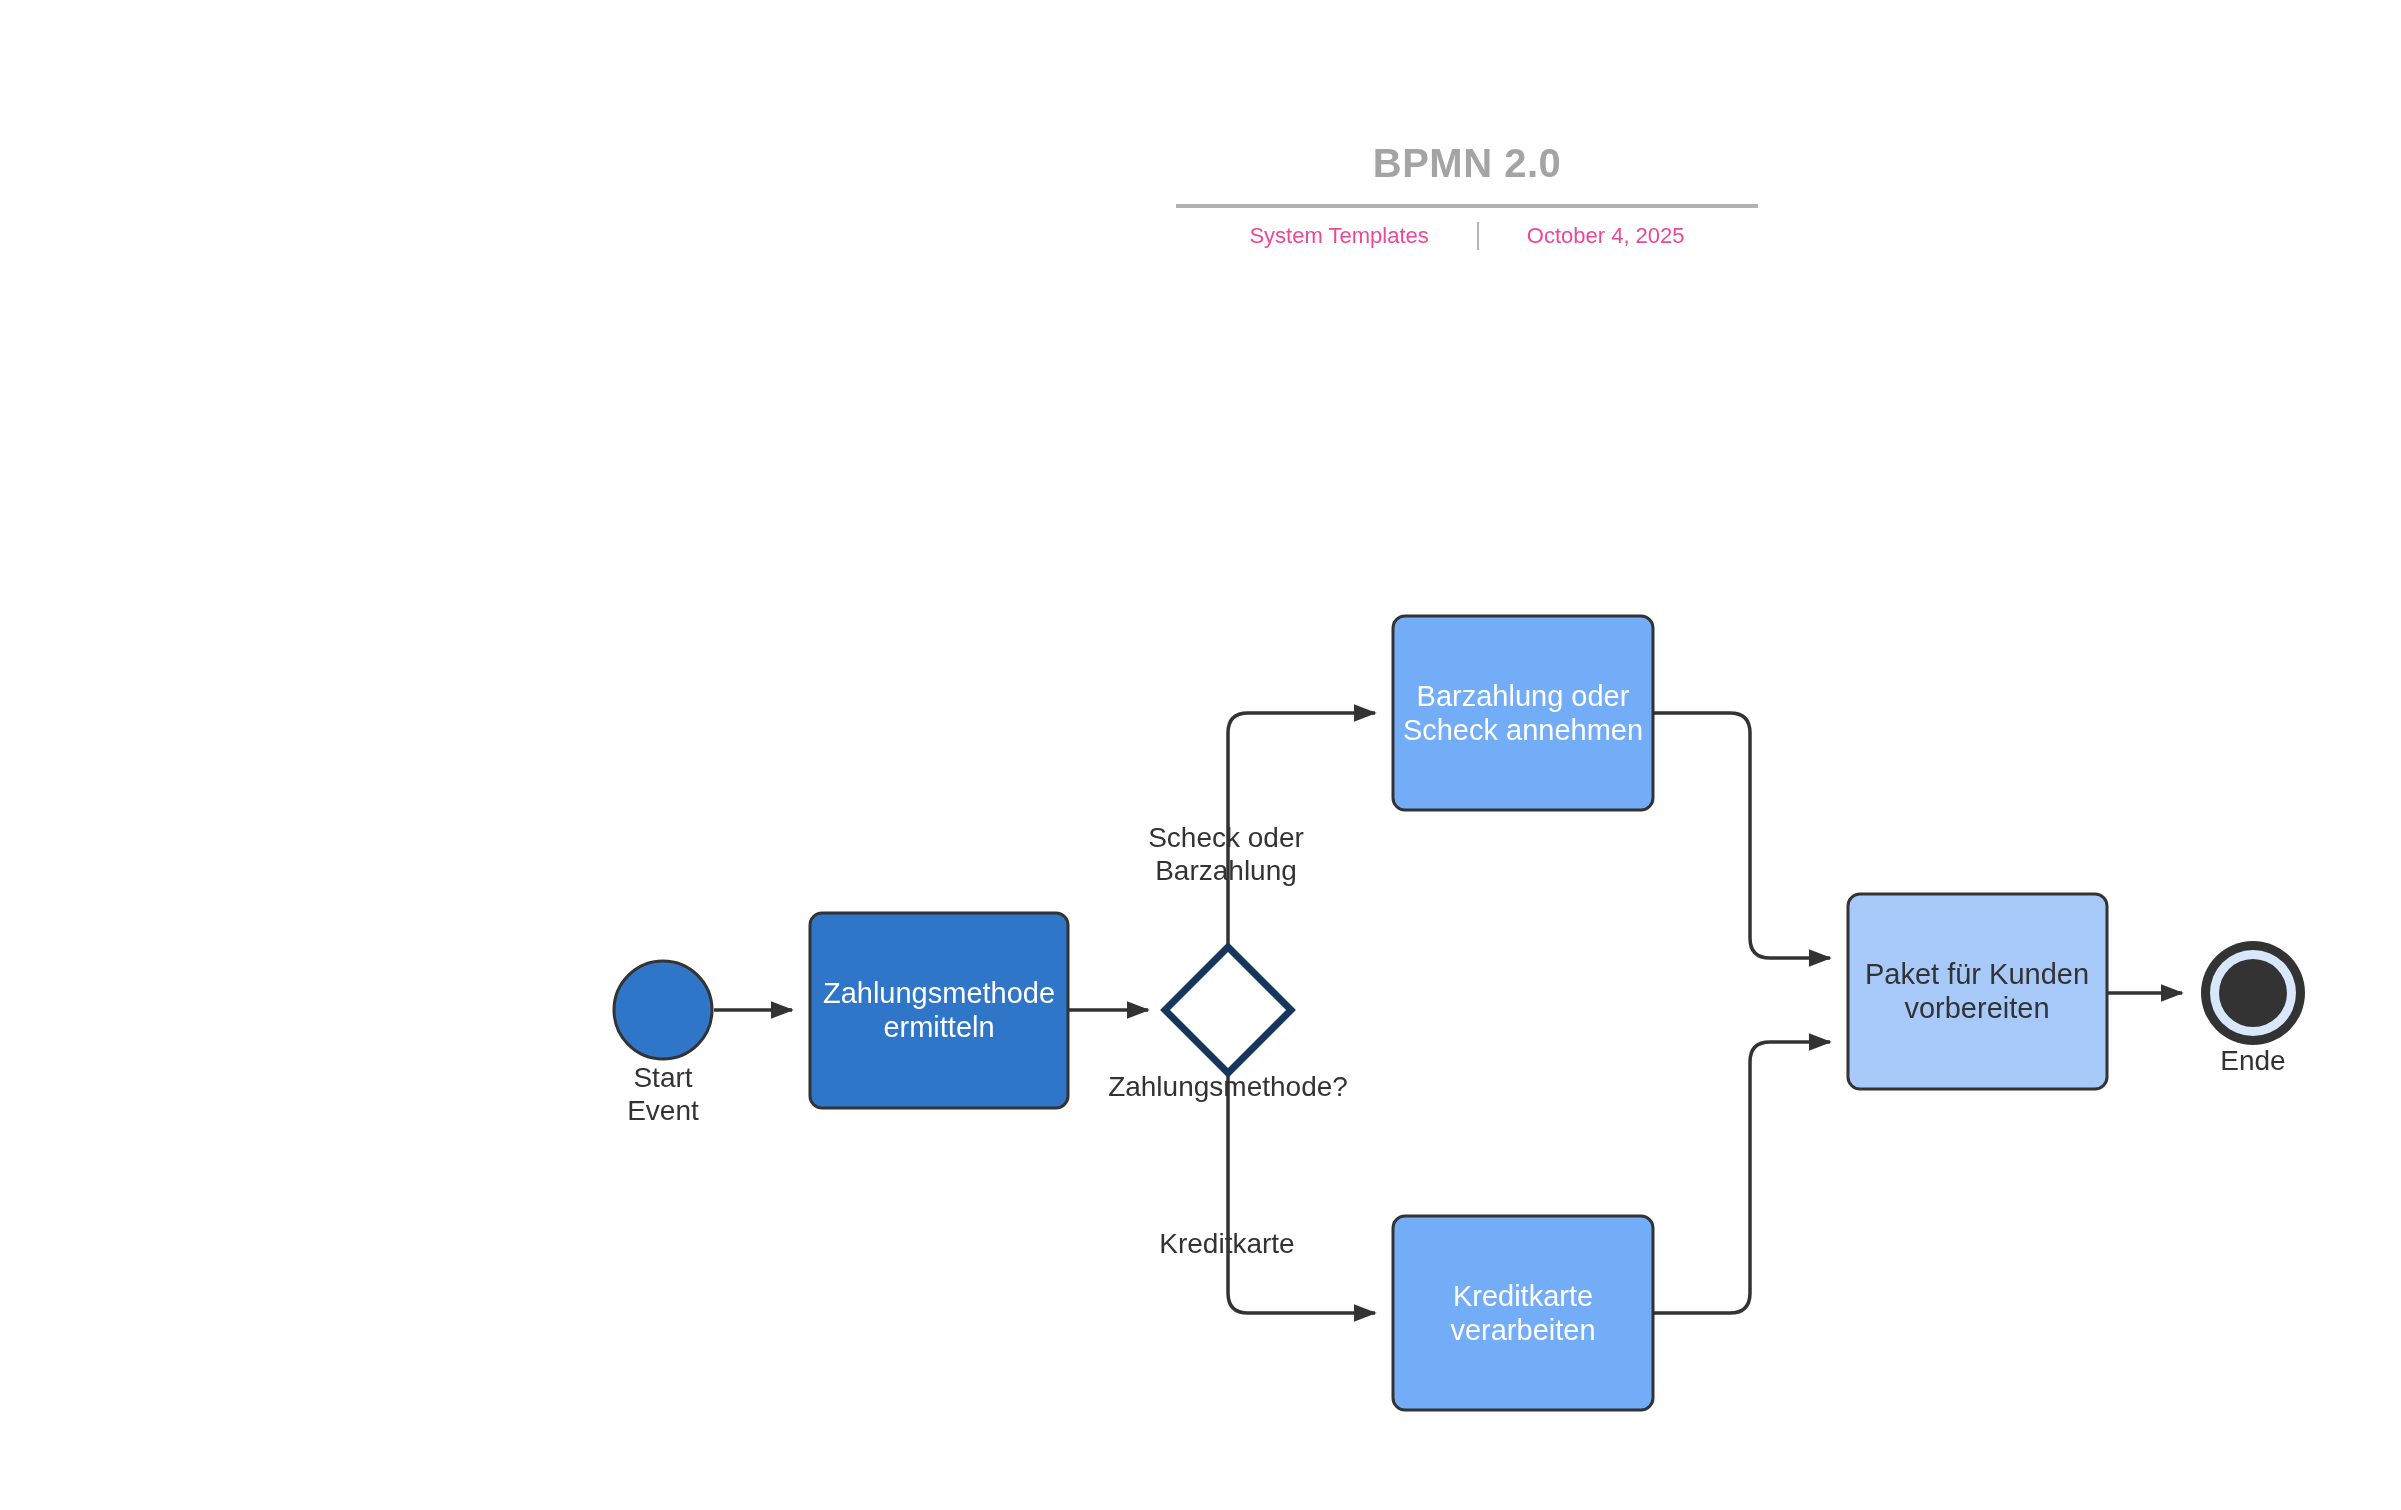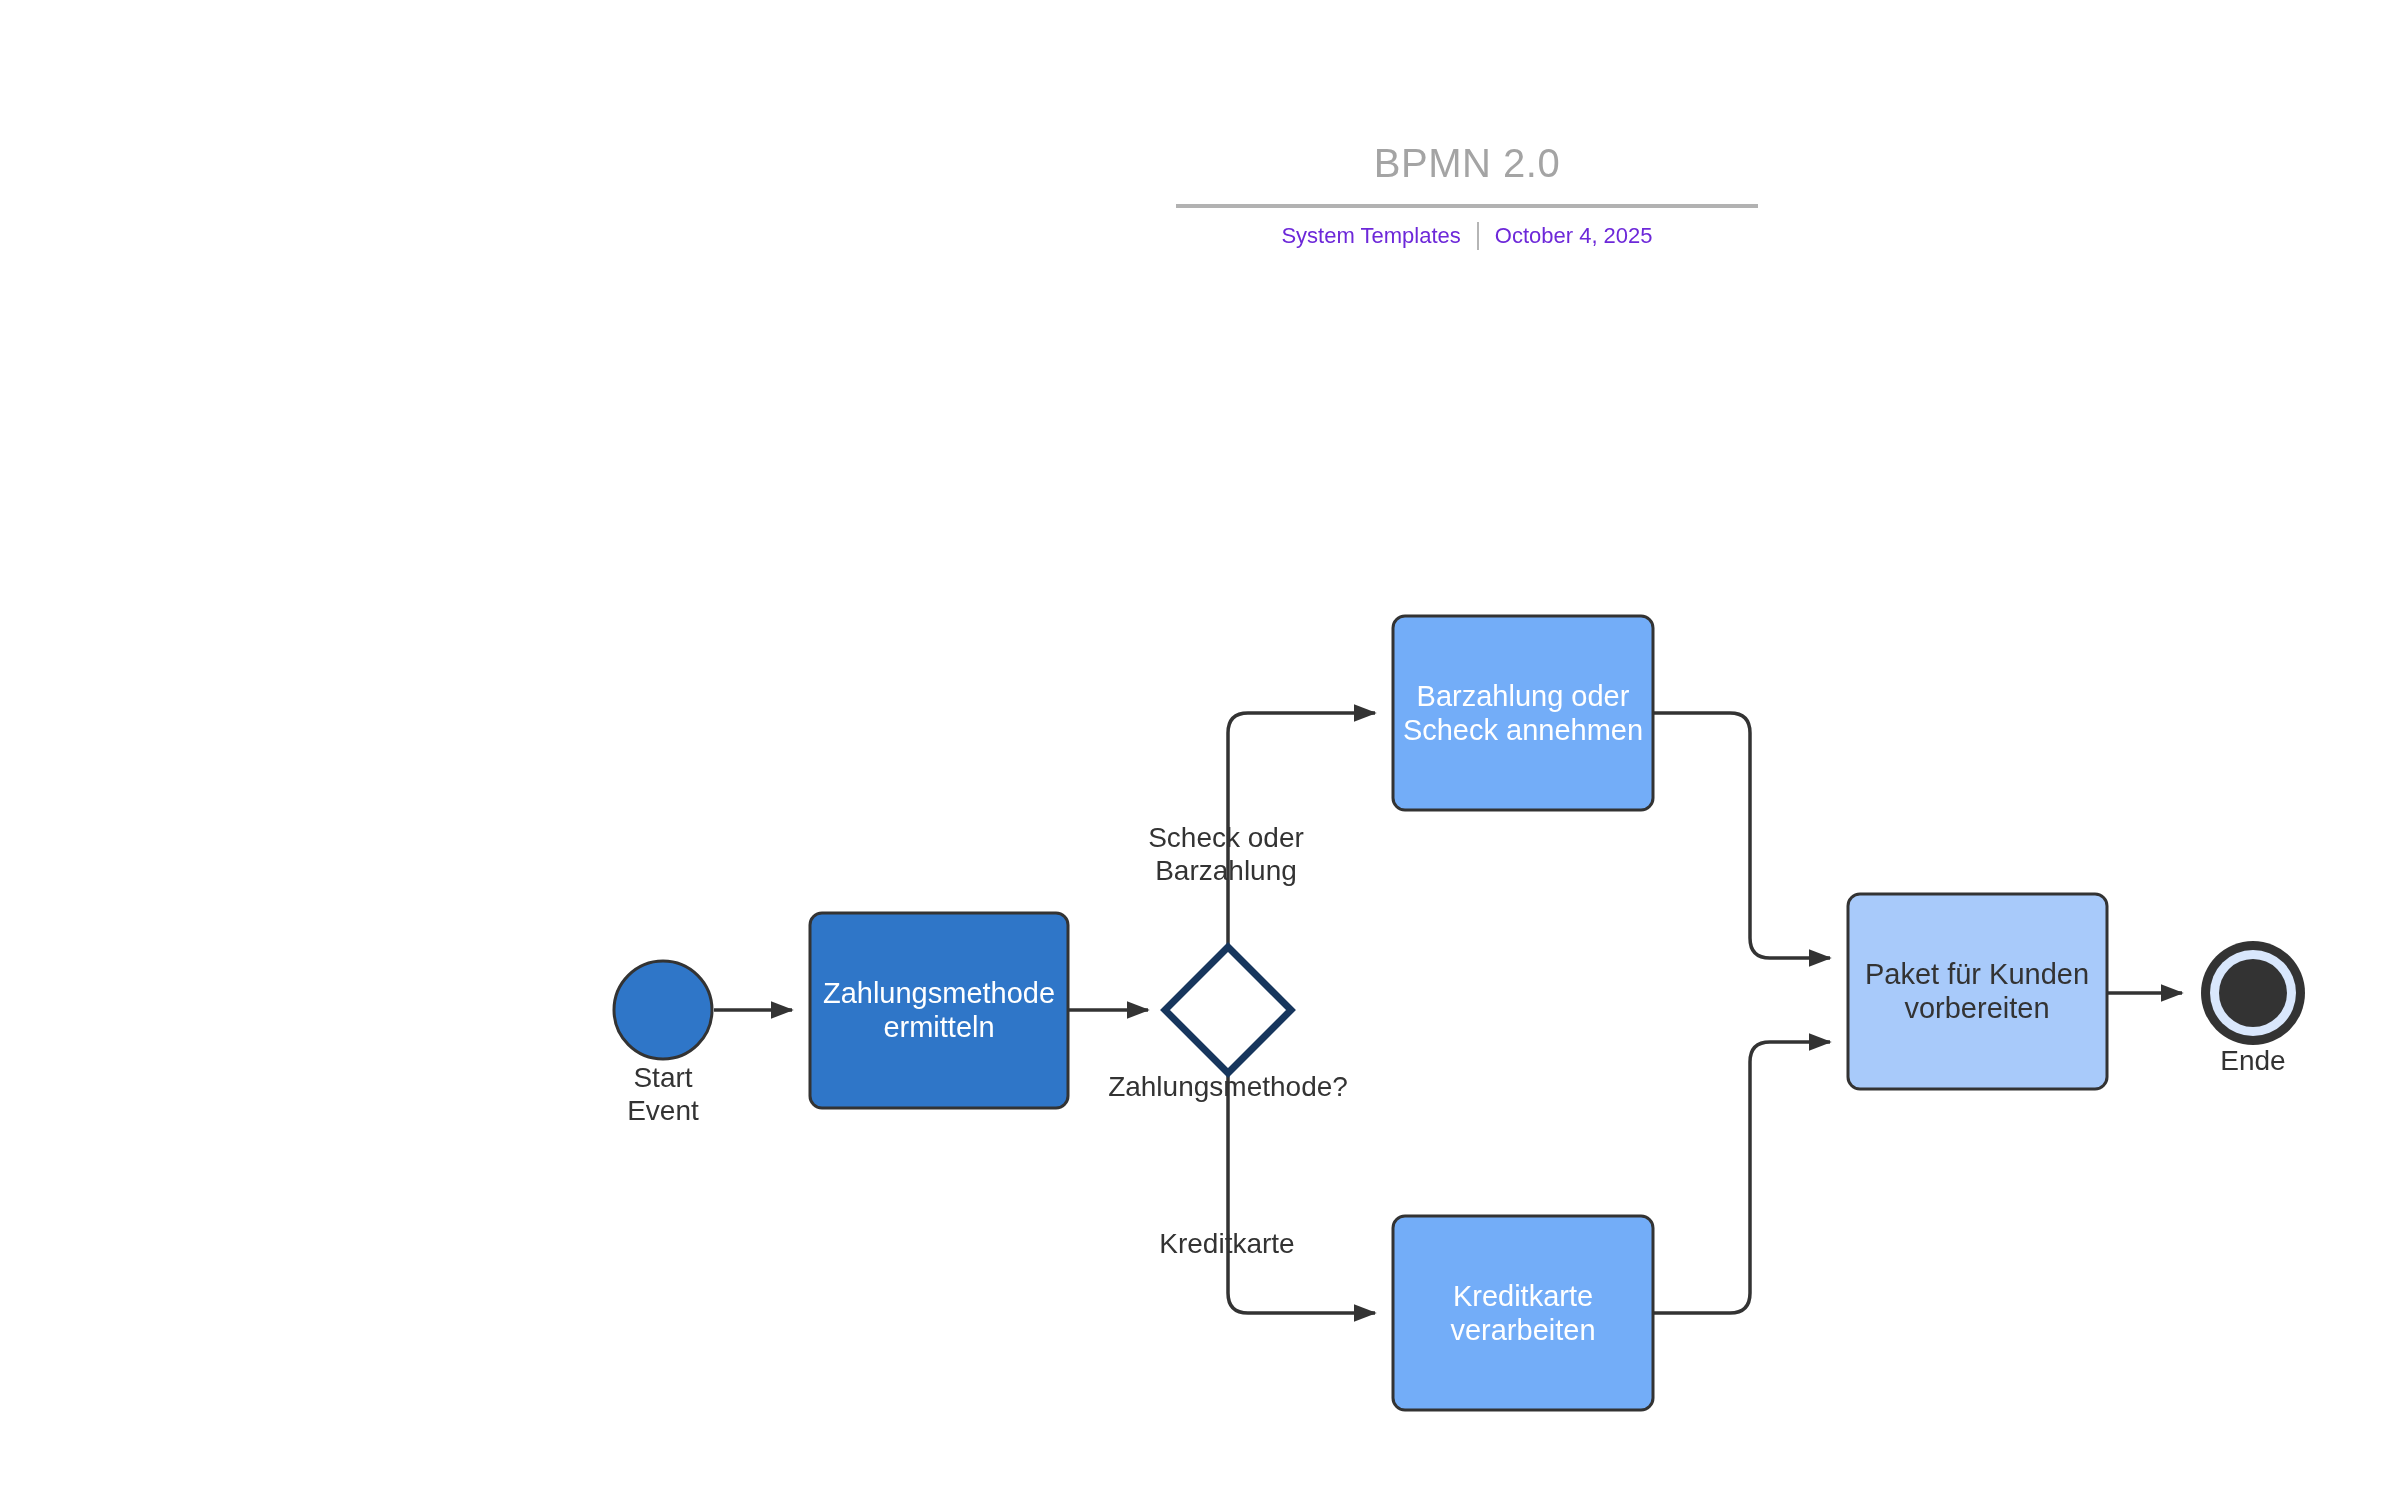--- a/index.html
+++ b/index.html
@@ -5,29 +5,29 @@
   html,body{margin:0;padding:0;}
   body{
     width:2401px;height:1510px;background:#ffffff;position:relative;overflow:hidden;
     font-family:"Liberation Sans","DejaVu Sans",sans-serif;
   }
   
   .header{
     position:absolute;left:1176px;top:140px;width:582px;text-align:center;
   }
   .header .title{
-    font-size:40px;font-weight:normal;color:#A4A4A4;letter-spacing:0.5px;
+    font-size:40px;font-weight:bold;color:#A4A4A4;letter-spacing:0.5px;
     line-height:46px;margin:0 0 18px 0;
   }
   .header .underline{
     height:4px;background:#B2B2B2;width:100%;margin:0 auto;
   }
   .header .subtitle{
     margin-top:14px;display:flex;align-items:center;justify-content:center;
-    font-size:22px;color:#6d28d9;line-height:28px;
+    font-size:22px;color:#ec4899;line-height:28px;gap:32px;
   }
   .header .subtitle .divider{
     display:inline-block;width:2px;height:28px;background:#B5B5B5;margin:0 16px;
   }
   
   svg.canvas{position:absolute;left:0;top:0;}
   .edge{stroke:#333333;stroke-width:3.5;fill:none;}
   .node-stroke{stroke:#333333;stroke-width:3;}
   .task-text{font-size:29px;}
   .diagram-label{font-size:28px;fill:#333333;}

